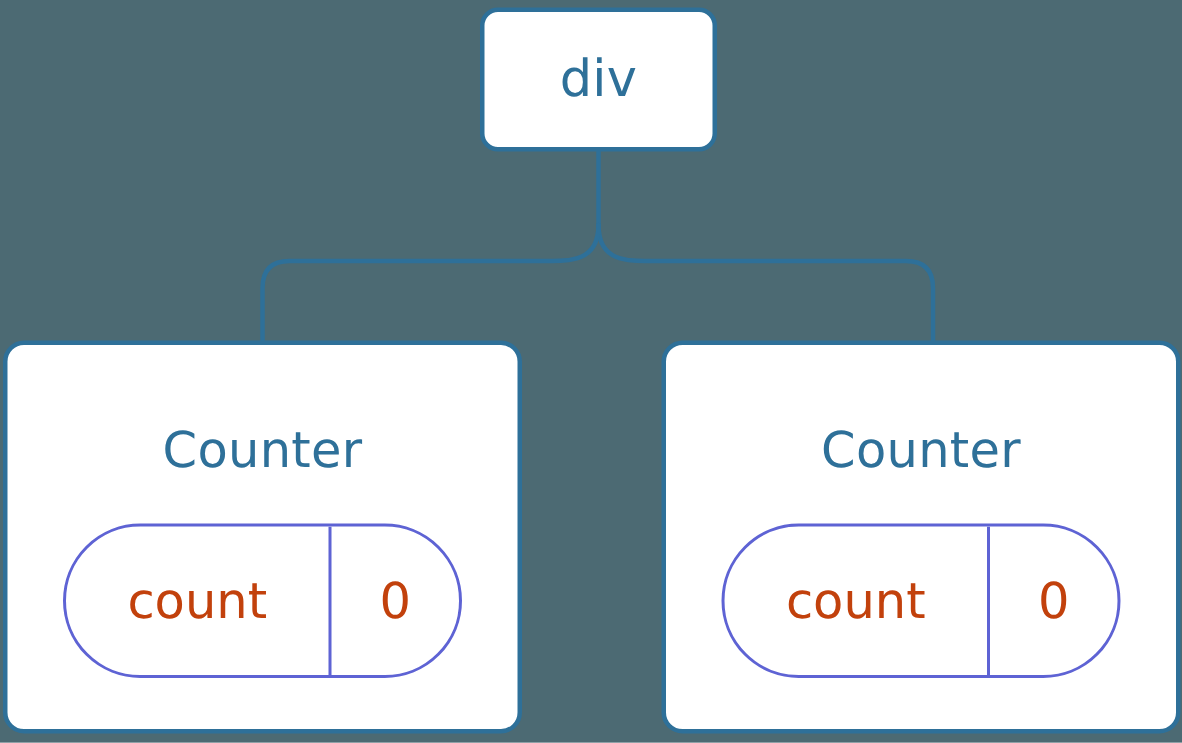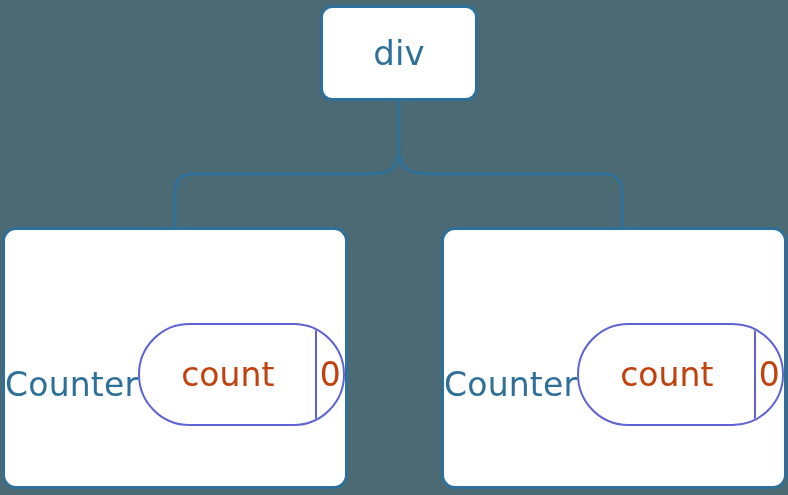--- a/index.html
+++ b/index.html
@@ -48,21 +48,21 @@
     font-size: 34px;
     letter-spacing: 0.2px;
     line-height: 1;
   }
   .child-node {
     top: 227px;
     width: 346px;
     height: 262px;
     border-radius: 14px;
     display: flex;
-    flex-direction: row;
+    flex-direction: column;
     align-items: center;
   }
   #child-node-0 { left: 2px; }
   #child-node-1 { left: 441px; }
 
   .child-title {
     color: #2E7099;
     font-size: 33px;
     line-height: 1;
     margin-top: 53px;

